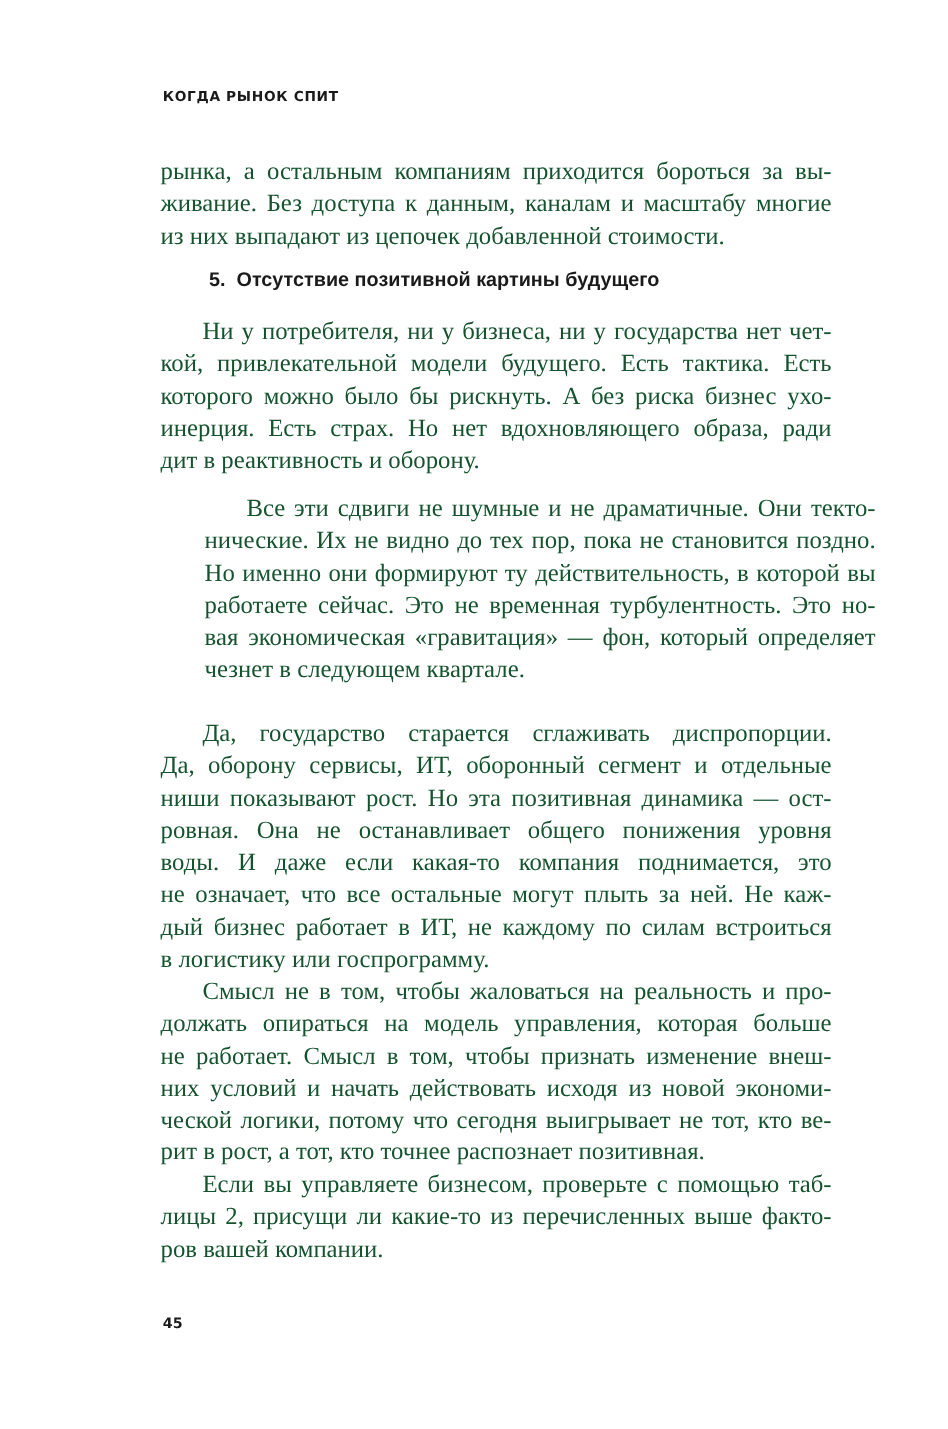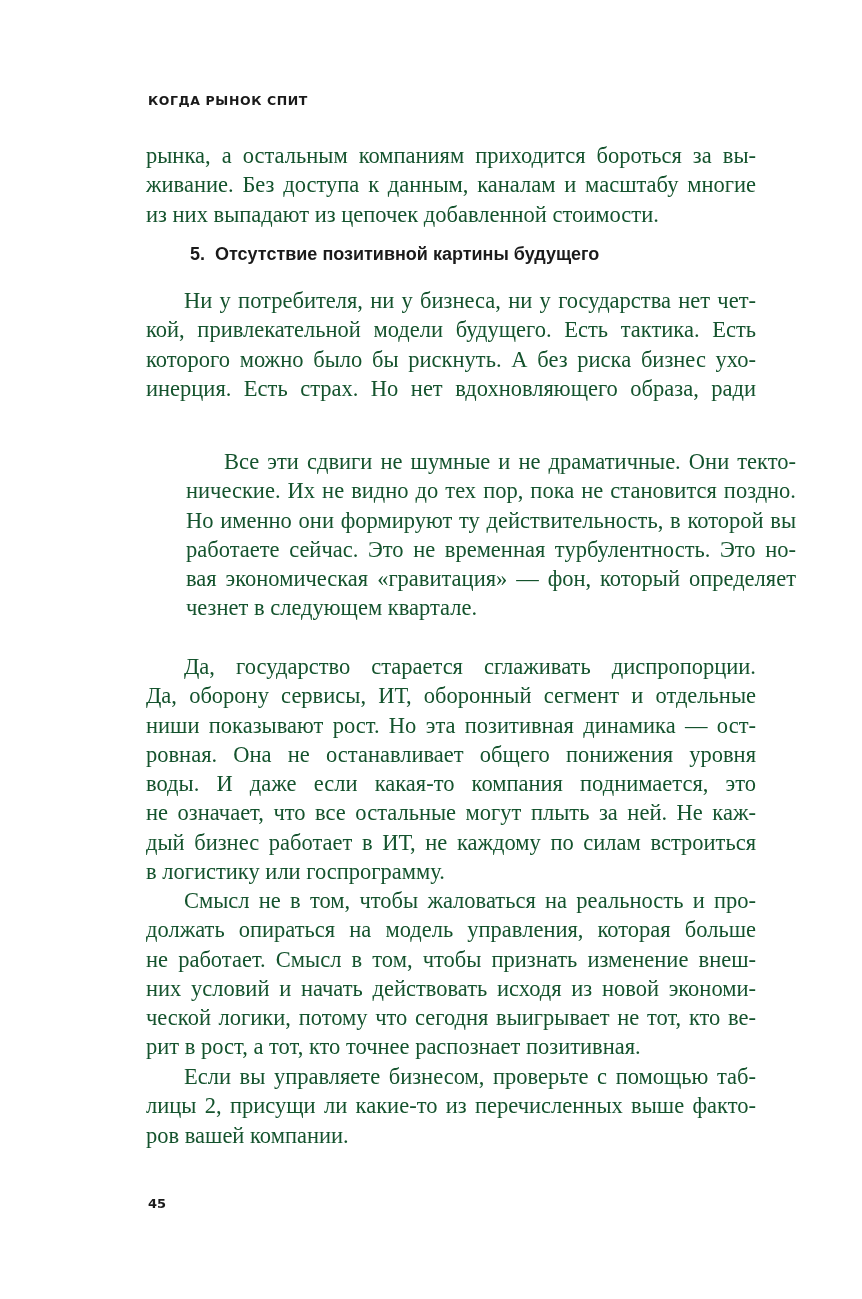--- a/index.html
+++ b/index.html
@@ -16,21 +16,20 @@
     }
     .running-head {
       position: absolute;
       left: 148px;
       top: 80px;
       font-family: "DejaVu Sans", sans-serif;
       font-size: 12.5px;
       font-weight: bold;
       letter-spacing: 0.6px;
       color: #1a1a1a;
-      margin-top: 13px;
     }
     .text-block {
       position: absolute;
       left: 146px;
       width: 610px;
       font-family: "Liberation Serif", serif;
       font-size: 22.5px;
       color: #14532d;
     }
     .line {
@@ -83,20 +82,21 @@
 
 <div class="heading">
   <span class="num">5.</span><span>Отсутствие позитивной картины будущего</span>
 </div>
 
 <div class="text-block" style="top:286px;">
   <span class="line indent">Ни у потребителя, ни у бизнеса, ни у государства нет чет-</span>
   <span class="line">кой, привлекательной модели будущего. Есть тактика. Есть</span>
   <span class="line">которого можно было бы рискнуть. А без риска бизнес ухо-</span>
   <span class="line">инерция. Есть страх. Но нет вдохновляющего образа, ради</span>
+  <span class="line last">дит в реактивность и оборону.</span>
 </div>
 
 <div class="text-block" style="top:447px;margin-left:40px;">
   <span class="line indent">Все эти сдвиги не шумные и не драматичные. Они текто-</span>
   <span class="line">нические. Их не видно до тех пор, пока не становится поздно.</span>
   <span class="line">Но именно они формируют ту действительность, в которой вы</span>
   <span class="line">работаете сейчас. Это не временная турбулентность. Это но-</span>
   <span class="line">вая экономическая «гравитация» — фон, который определяет</span>
   <span class="line last">чезнет в следующем квартале.</span>
 </div>

